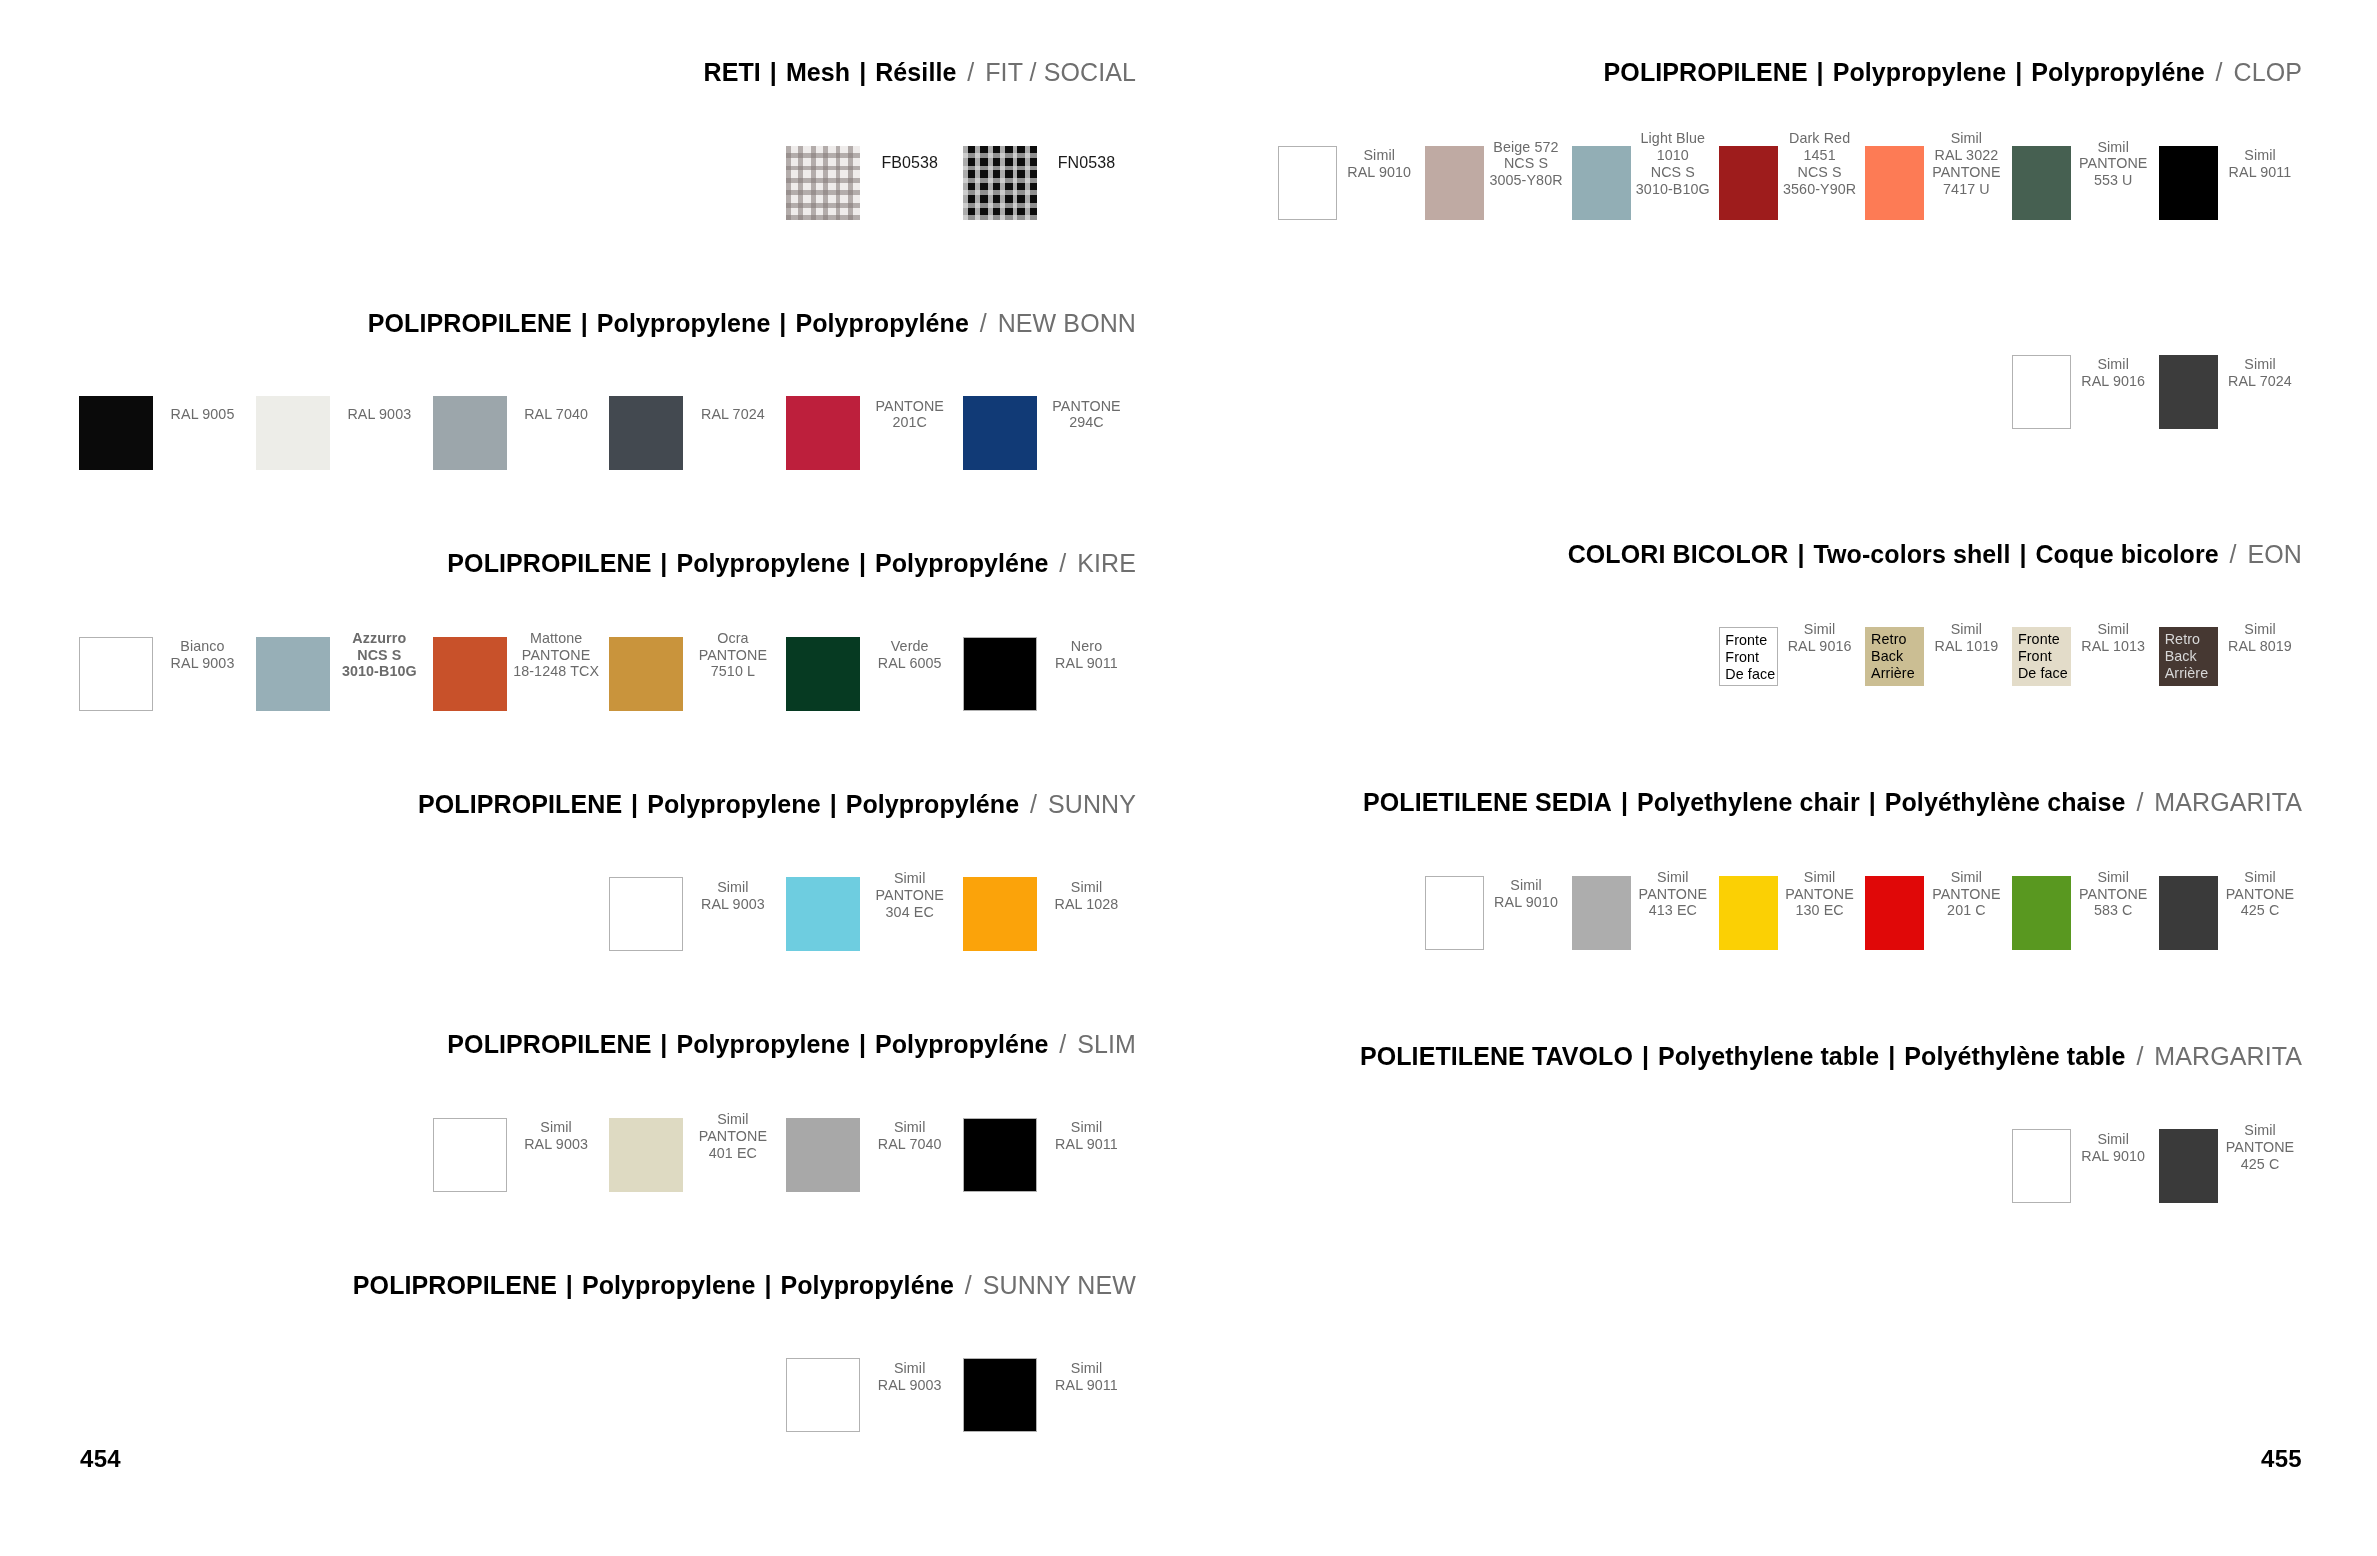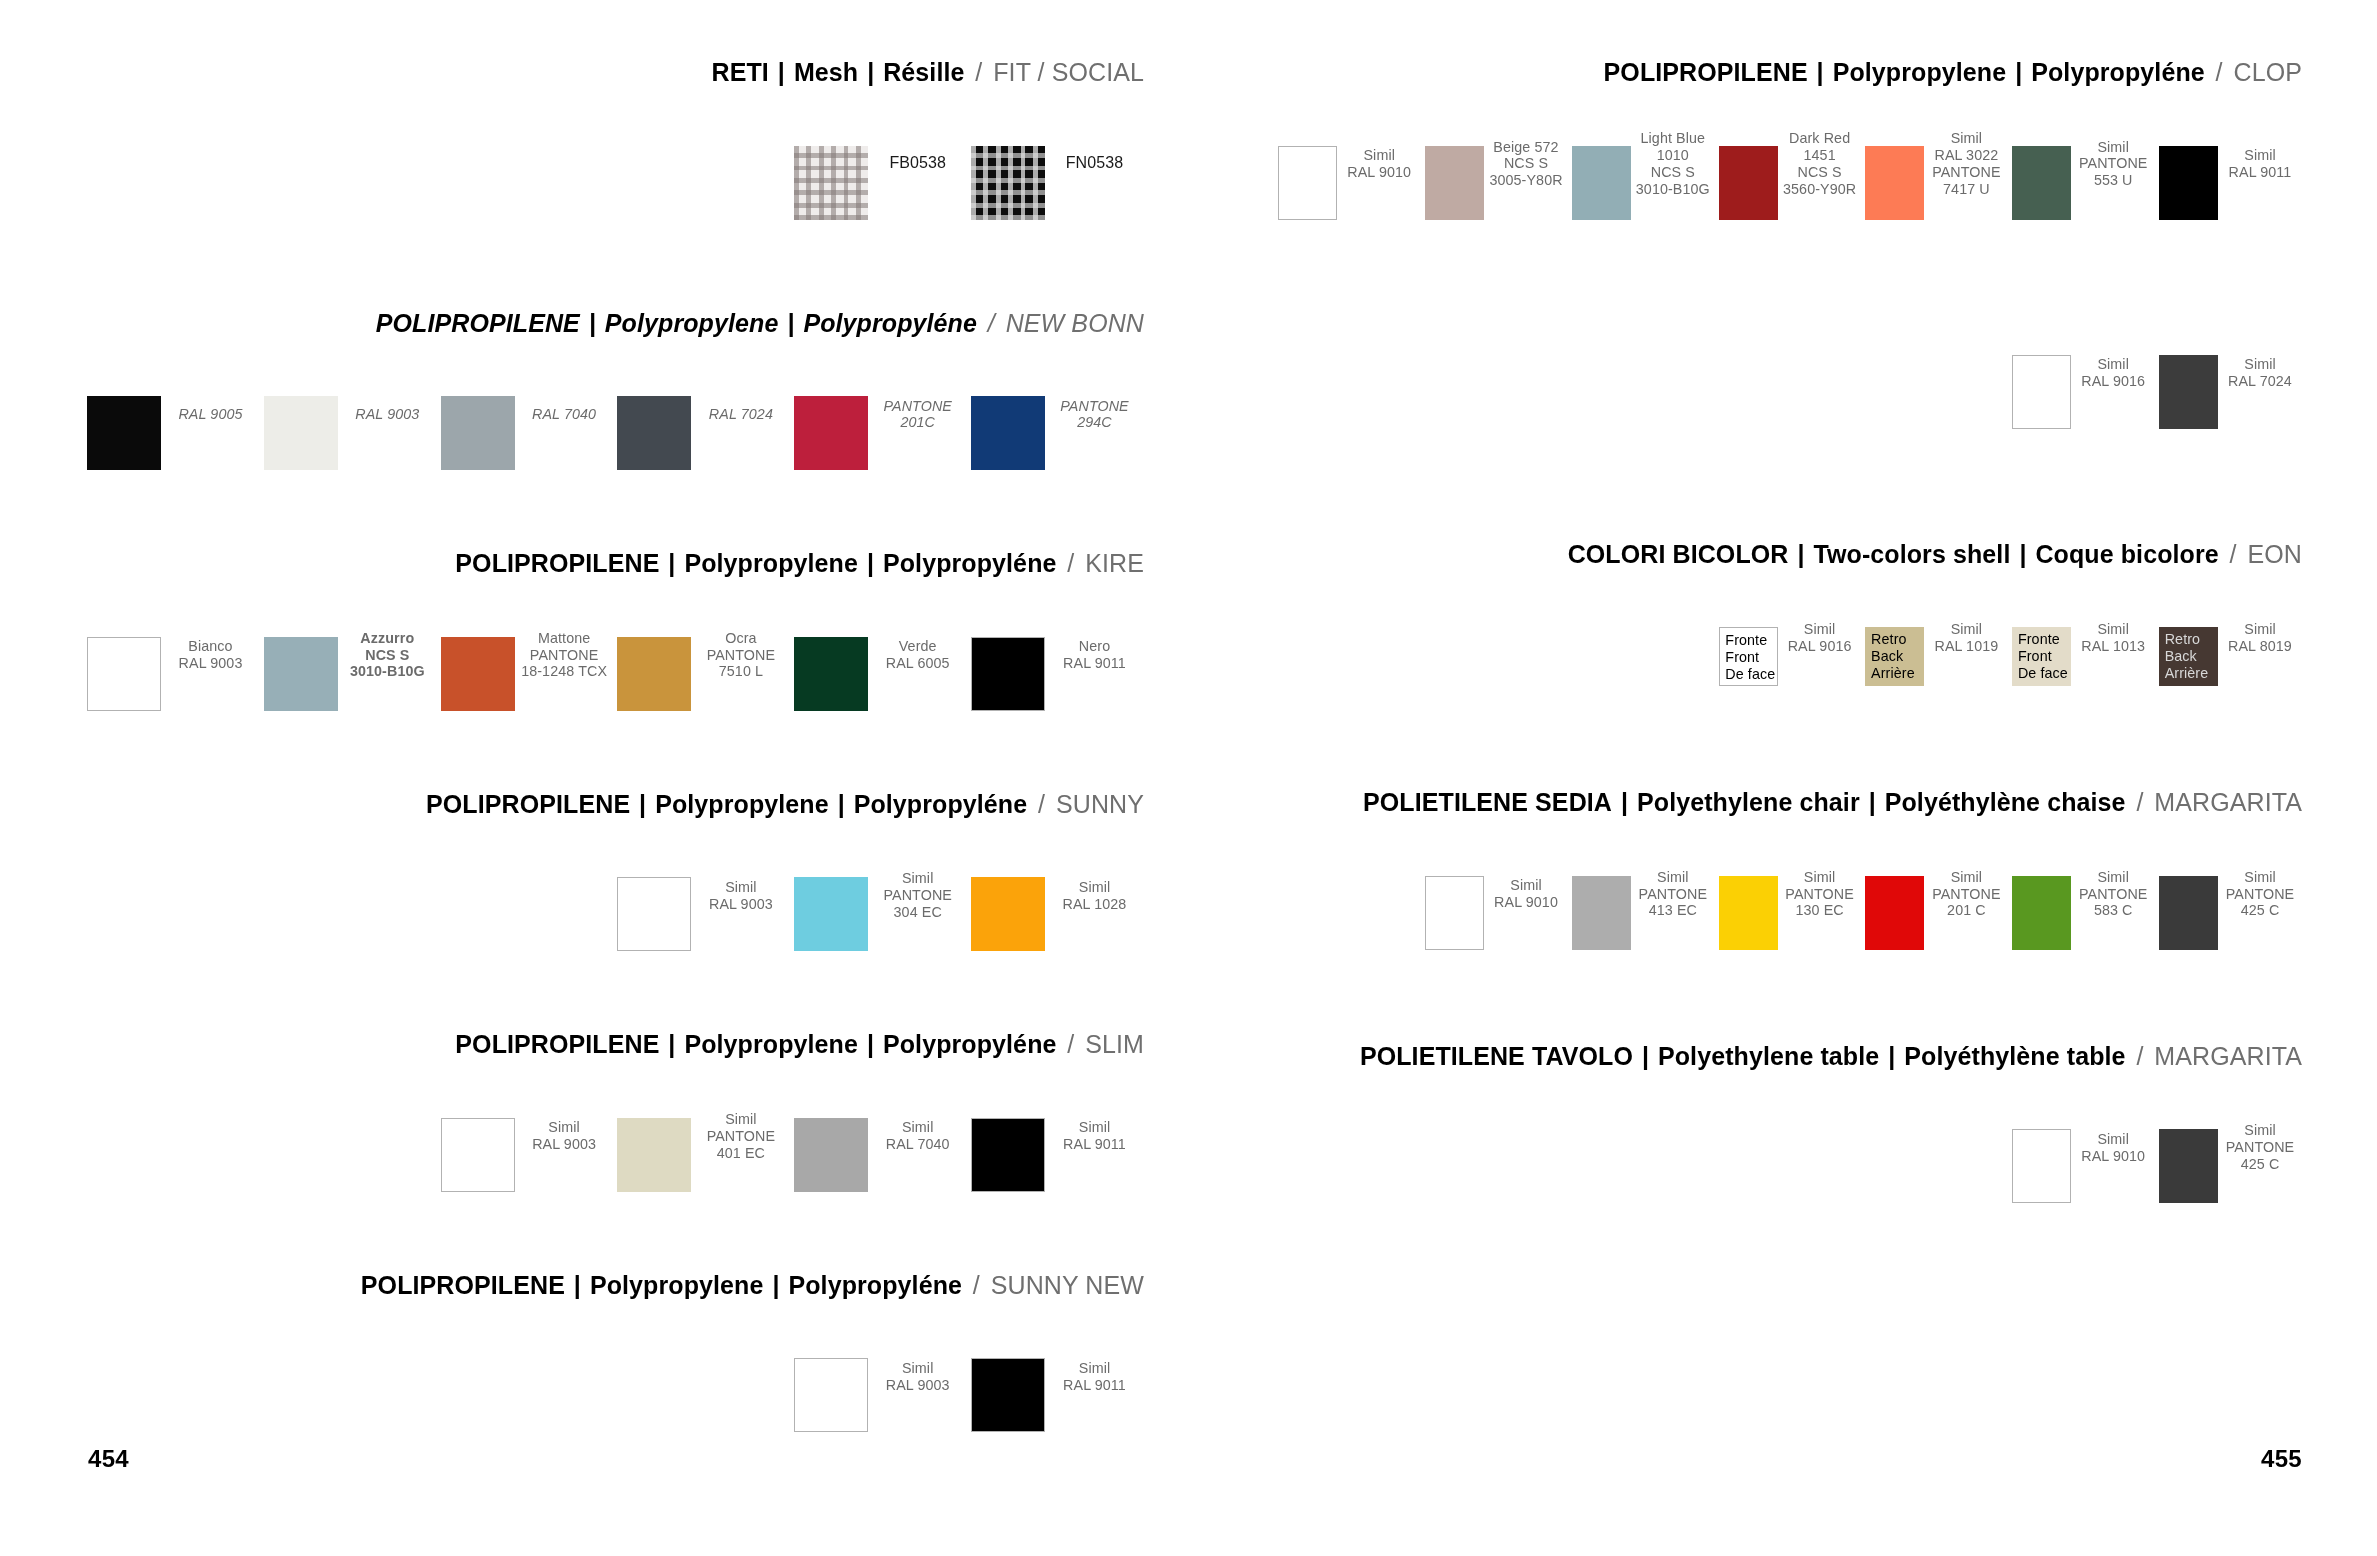--- a/index.html
+++ b/index.html
@@ -22,21 +22,21 @@
     width: 2378px;
     height: 1557px;
     box-sizing: border-box;
   }
   .page {
     position: absolute;
     top: 0;
     height: 1557px;
     box-sizing: border-box;
   }
-  .page-left  { left: 12px;      width: 1189px; padding: 57px 57px 4px 76px; }
+  .page-left  { left: 4px;      width: 1189px; padding: 57px 57px 4px 76px; }
   .page-right { left: 1189px; width: 1189px; padding: 57px 76px 0 57px; }
 
   
   .section { width: 100%; margin: 0 0 25px 0; }
 
   .section-title {
     text-align: right;
     font-size: 25px;
     line-height: 1.25;
     letter-spacing: 0.1px;
@@ -125,21 +125,21 @@
             <div class="swatch">
               <div class="chip mesh-light" style="width: 74px; height: 74px;"></div>
               <div class="caption dark" style="width: 99px;">FB0538</div>
             </div>
             <div class="swatch">
               <div class="chip mesh-dark" style="width: 74px; height: 74px;"></div>
               <div class="caption dark" style="width: 99px;">FN0538</div>
             </div>
           </div>
         </div>
-        <div class="section" style="margin-bottom: 78px; font-style: italic;">
+        <div class="section" style="margin-bottom: 78px;">
           <div class="section-title"><span class="bold">POLIPROPILENE</span><span class="sep"> | </span><span class="bold">Polypropylene</span><span class="sep"> | </span><span class="bold">Polypropyléne</span><span class="slash"> / </span><span class="light">NEW BONN</span></div>
           <div class="swatch-row">
             <div class="swatch">
               <div class="chip" style="width: 74px; height: 74px; background: rgb(10, 10, 10);"></div>
               <div class="caption" style="width: 99px;">RAL 9005</div>
             </div>
             <div class="swatch">
               <div class="chip" style="width: 74px; height: 74px; background: rgb(237, 237, 232);"></div>
               <div class="caption" style="width: 99px;">RAL 9003</div>
             </div>

